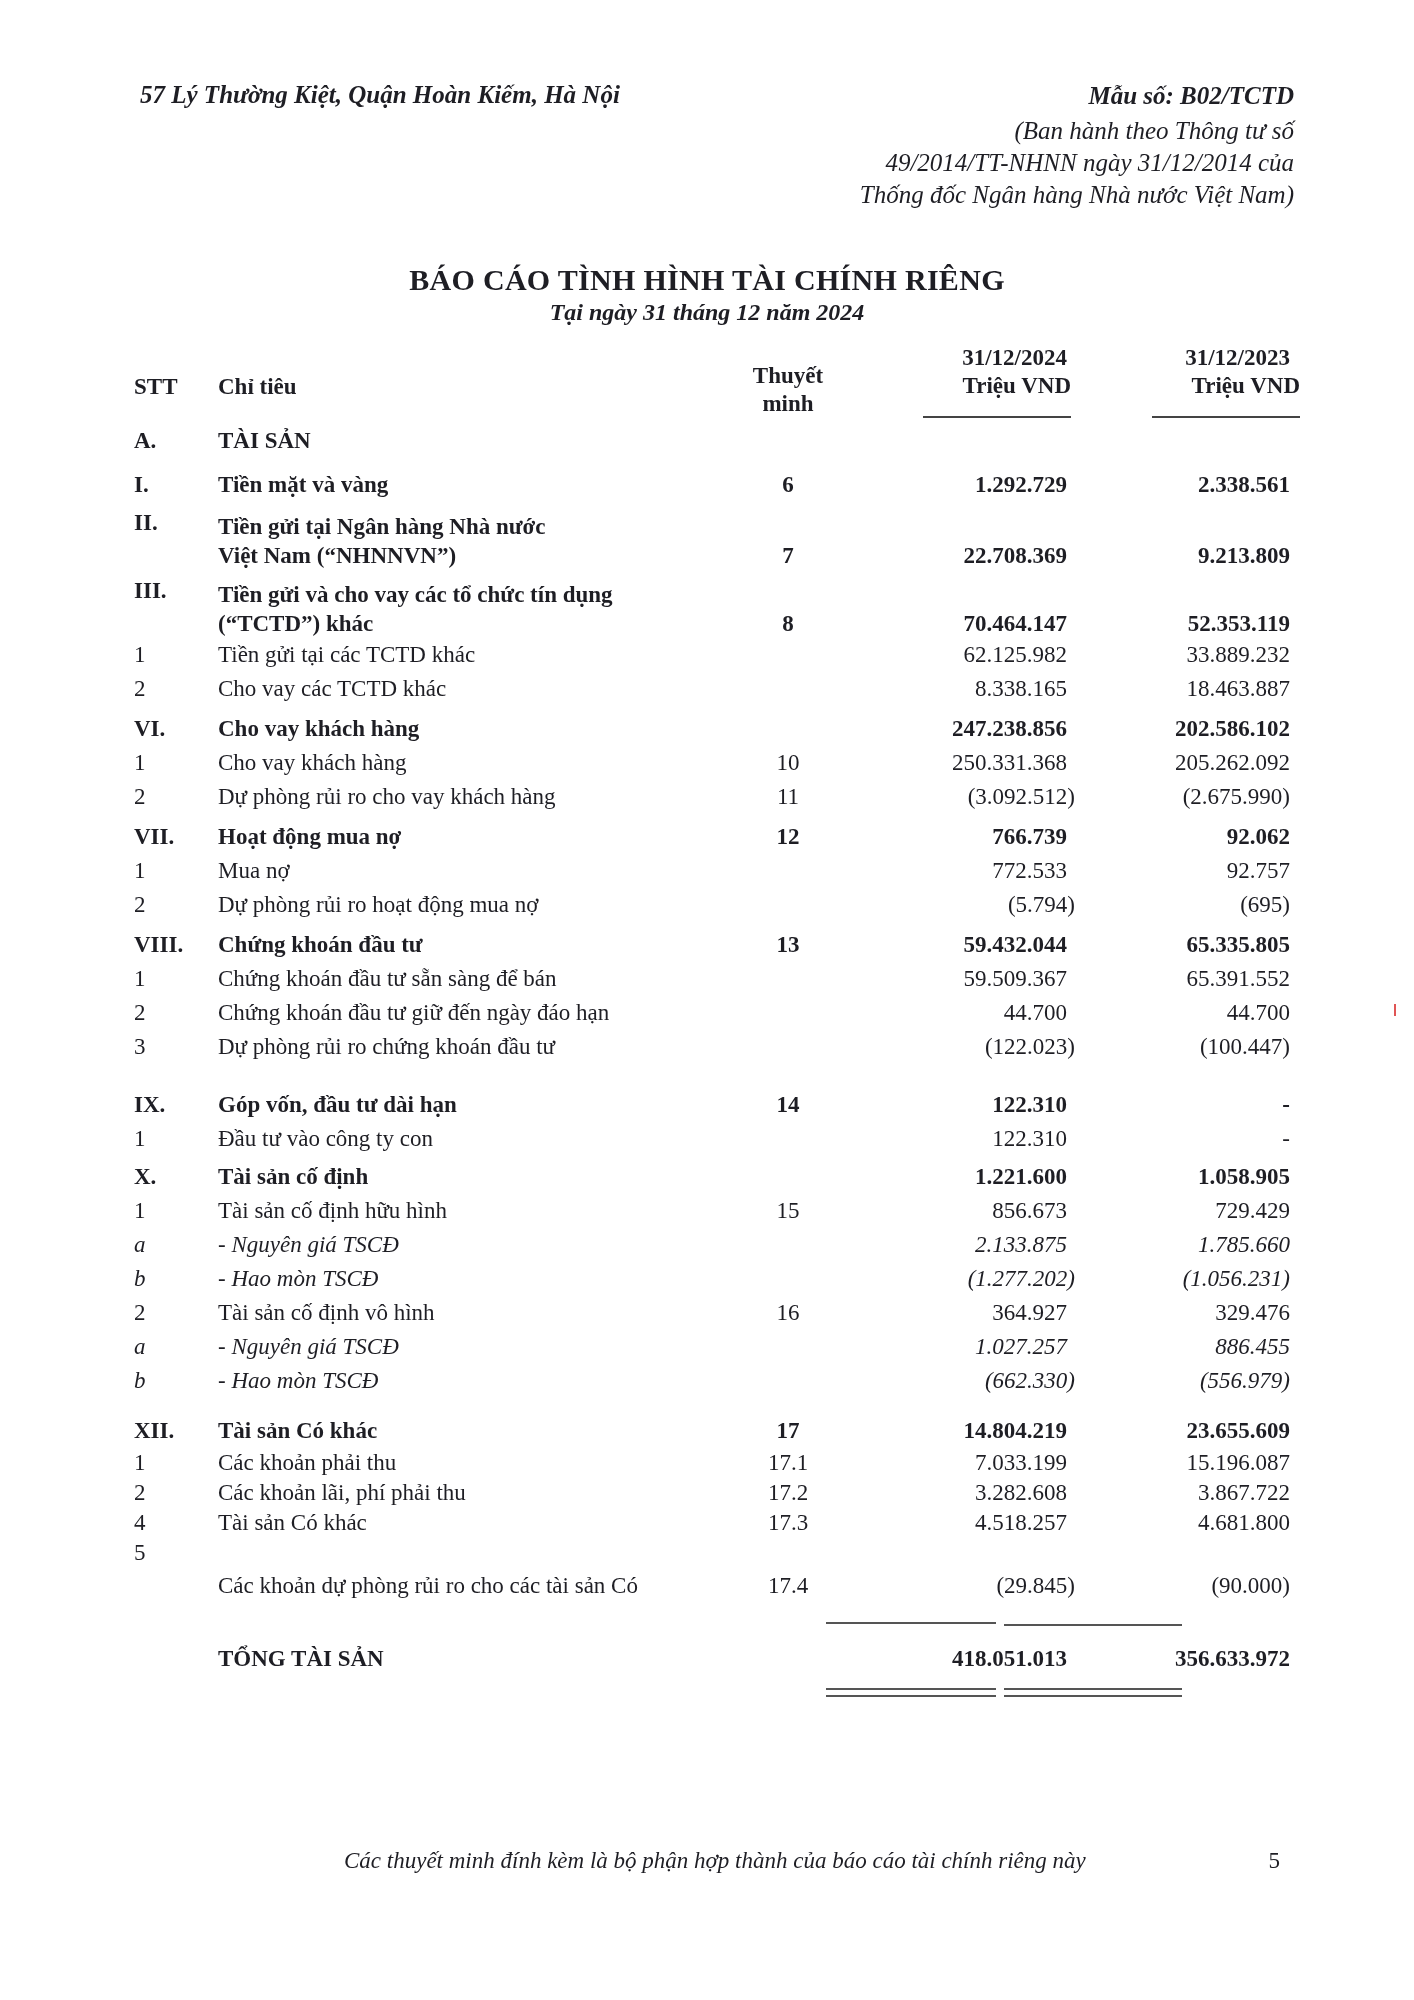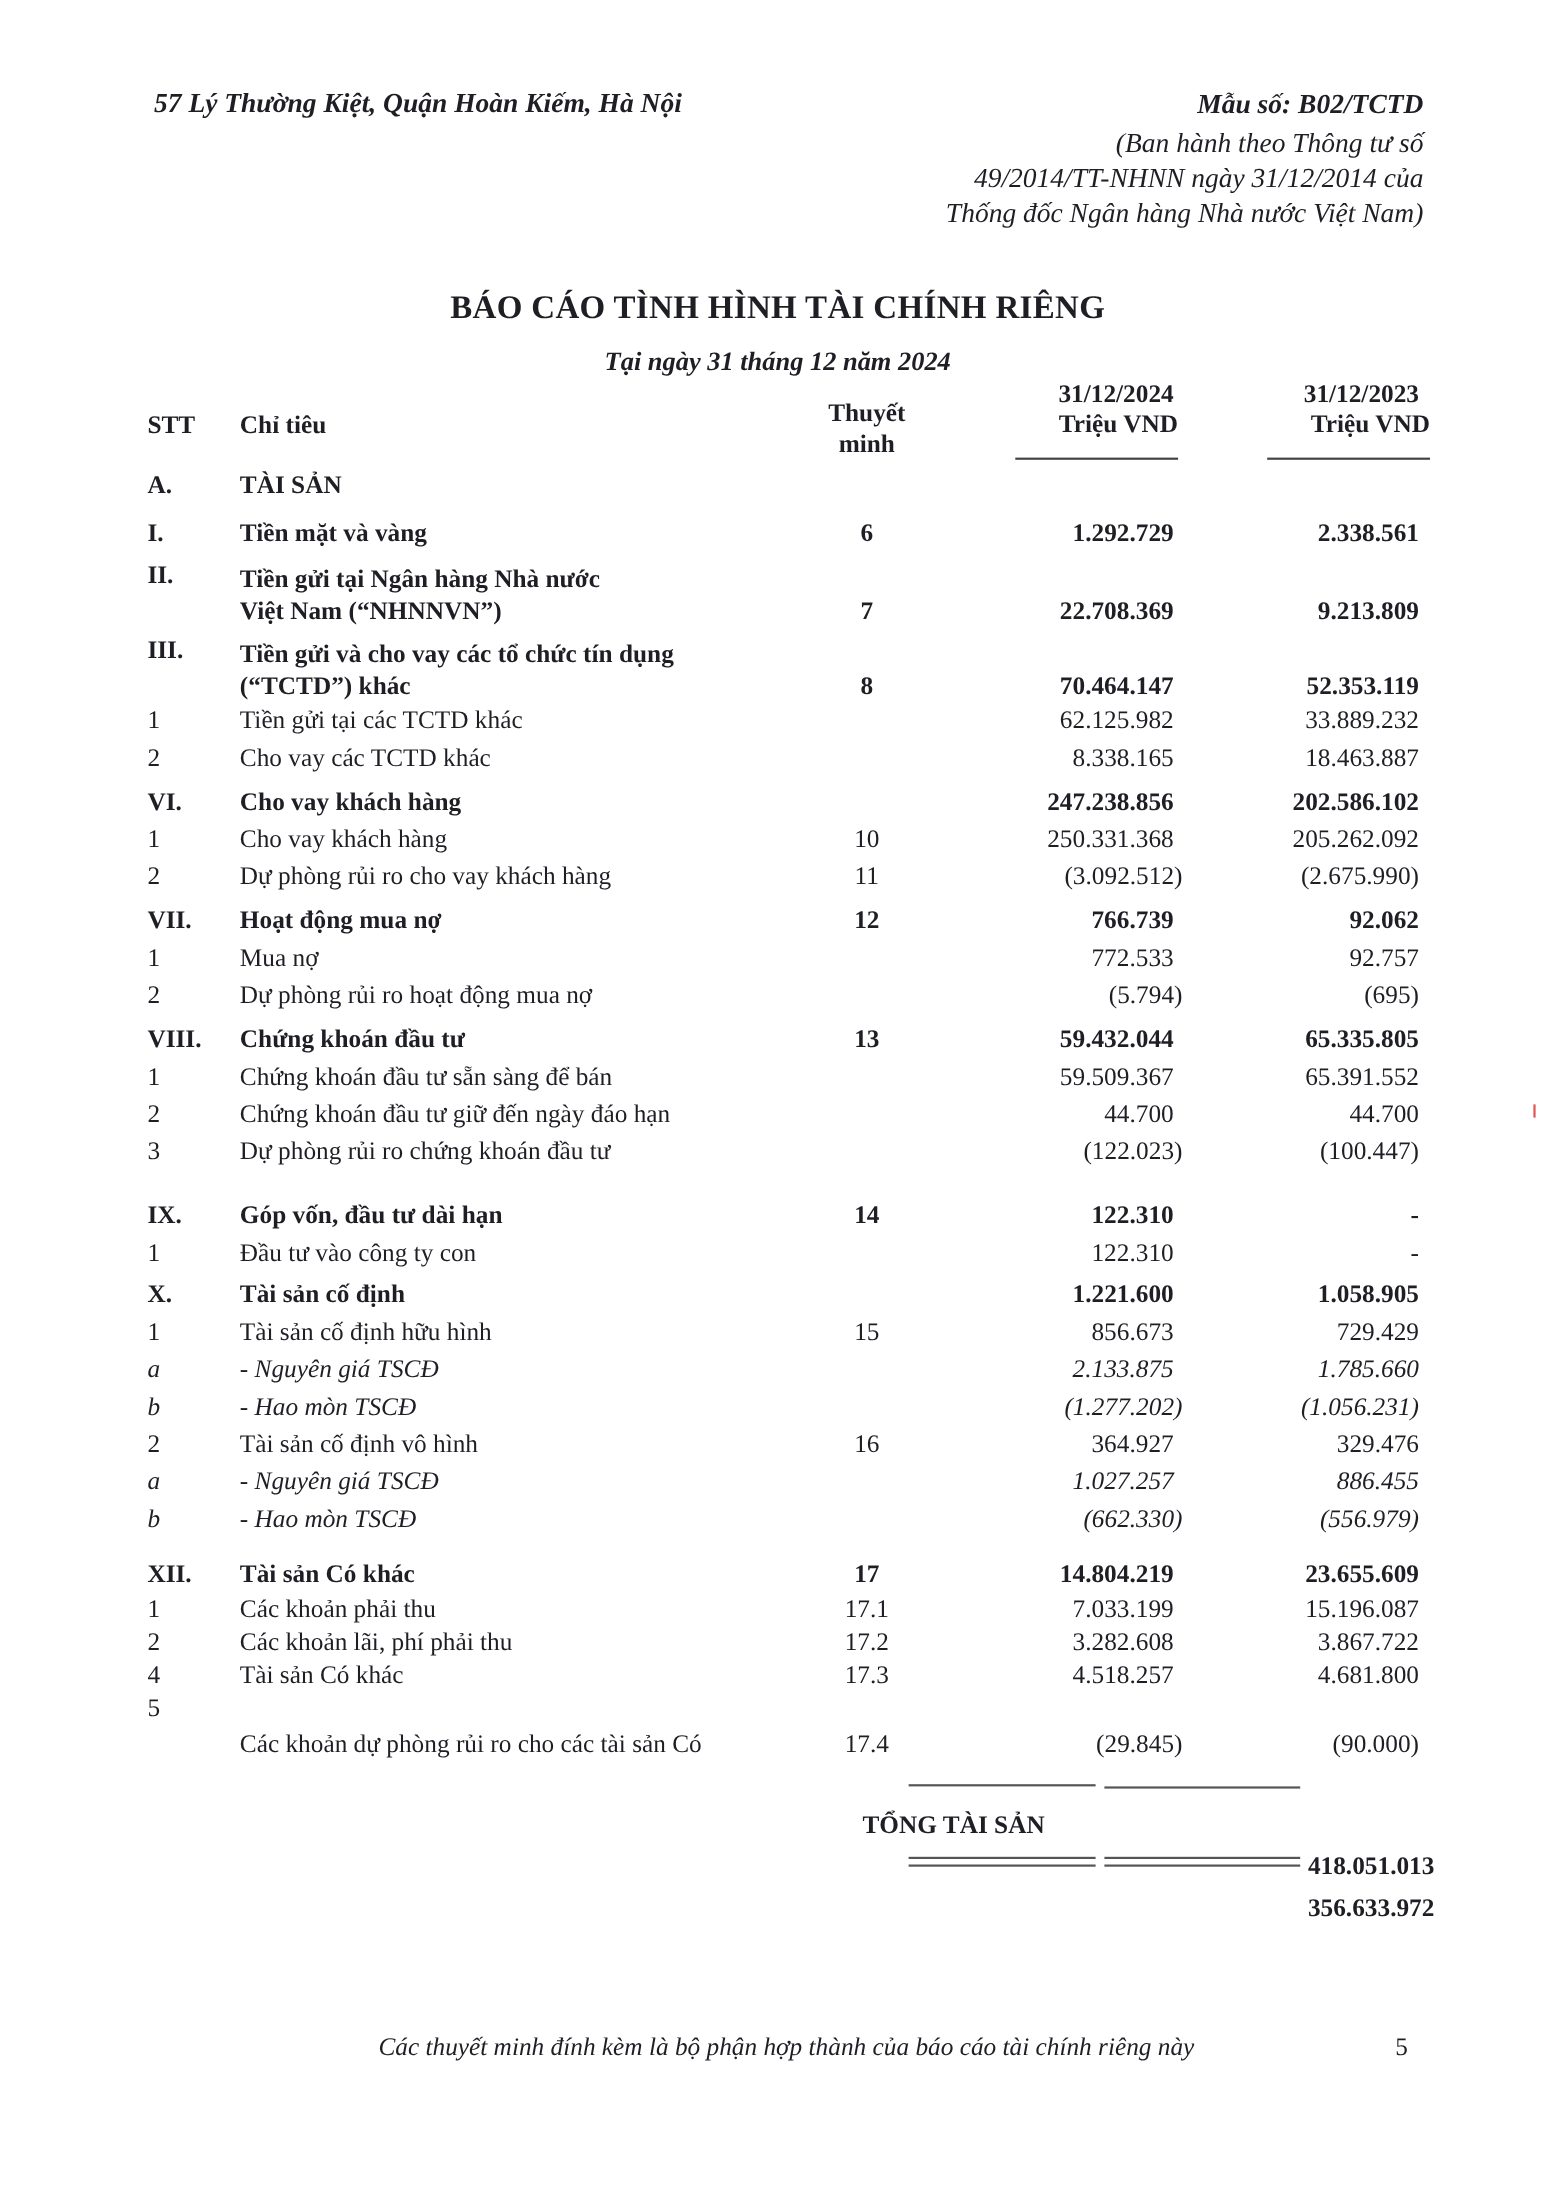--- a/index.html
+++ b/index.html
@@ -7,21 +7,21 @@
     width: 1414px; height: 2000px; position: relative; overflow: hidden;
     font-family: "Liberation Serif", "DejaVu Serif", serif;
     color: #1e1e24;
   }
   .hdr-left { position: absolute; left: 140px; top: 78px; font-size: 25px; line-height: 33px; }
   .hdr-left .bank { font-weight: bold; }
   .hdr-left .addr { font-weight: bold; font-style: italic; }
   .hdr-right { position: absolute; right: 120px; top: 80px; text-align: right; font-size: 25px; line-height: 32px; font-style: italic; }
   .hdr-right .form { font-weight: bold; margin-bottom: 3px; }
   .title { position: absolute; left: 0; width: 100%; top: 263px; text-align: center; font-weight: bold; font-size: 30px; letter-spacing: 0.3px; }
-  .subtitle { position: absolute; left: 0; width: 100%; top: 316px; text-align: center; font-weight: bold; font-style: italic; font-size: 24px; }
+  .subtitle { position: absolute; left: 0; width: 100%; top: 299px; text-align: center; font-weight: bold; font-style: italic; font-size: 24px; }
 
   .table { position: absolute; left: 134px; top: 356px; width: 1170px; font-size: 23px; }
   .row { position: relative; display: flex; align-items: flex-end; }
   .c-stt { width: 84px; flex: none; }
   .c-name { width: 520px; flex: none; }
   .c-note { width: 100px; flex: none; text-align: center; }
   .c-v1 { width: 229px; flex: none; text-align: right; }
   .c-v2 { width: 223px; flex: none; text-align: right; }
 
   .head-row { font-weight: bold; height: 62px; font-size: 23px; }
@@ -33,21 +33,21 @@
   .head-row .c-v2 .unit { margin-right: -10px; }
 
   .bold { font-weight: bold; }
   .ital { font-style: italic; }
   .row.r { height: 34px; line-height: 34px; }
   .row.r2 { height: 62px; line-height: 29px; }
   .row.tight { height: 30px; line-height: 30px; }
 
   .total-lines { position: relative; height: 40px; }
   .line { position: absolute; height: 2px; background: #555; }
-  .total-row { height: 38px; line-height: 38px; font-weight: bold; flex-direction: column; }
+  .total-row { height: 38px; line-height: 38px; font-weight: bold; }
   .dbl { position: absolute; height: 5px; border-top: 2px solid #555; border-bottom: 2px solid #555; }
 
   .footer { position: absolute; top: 1848px; left: 344px; font-style: italic; font-size: 23px; }
   .page-num { position: absolute; top: 1848px; right: 134px; font-size: 23px; }
   .mark { position: absolute; right: 18px; width: 2px; background: #e05555; }
 </style>
 </head>
 <body>
 
 <div class="hdr-left">

